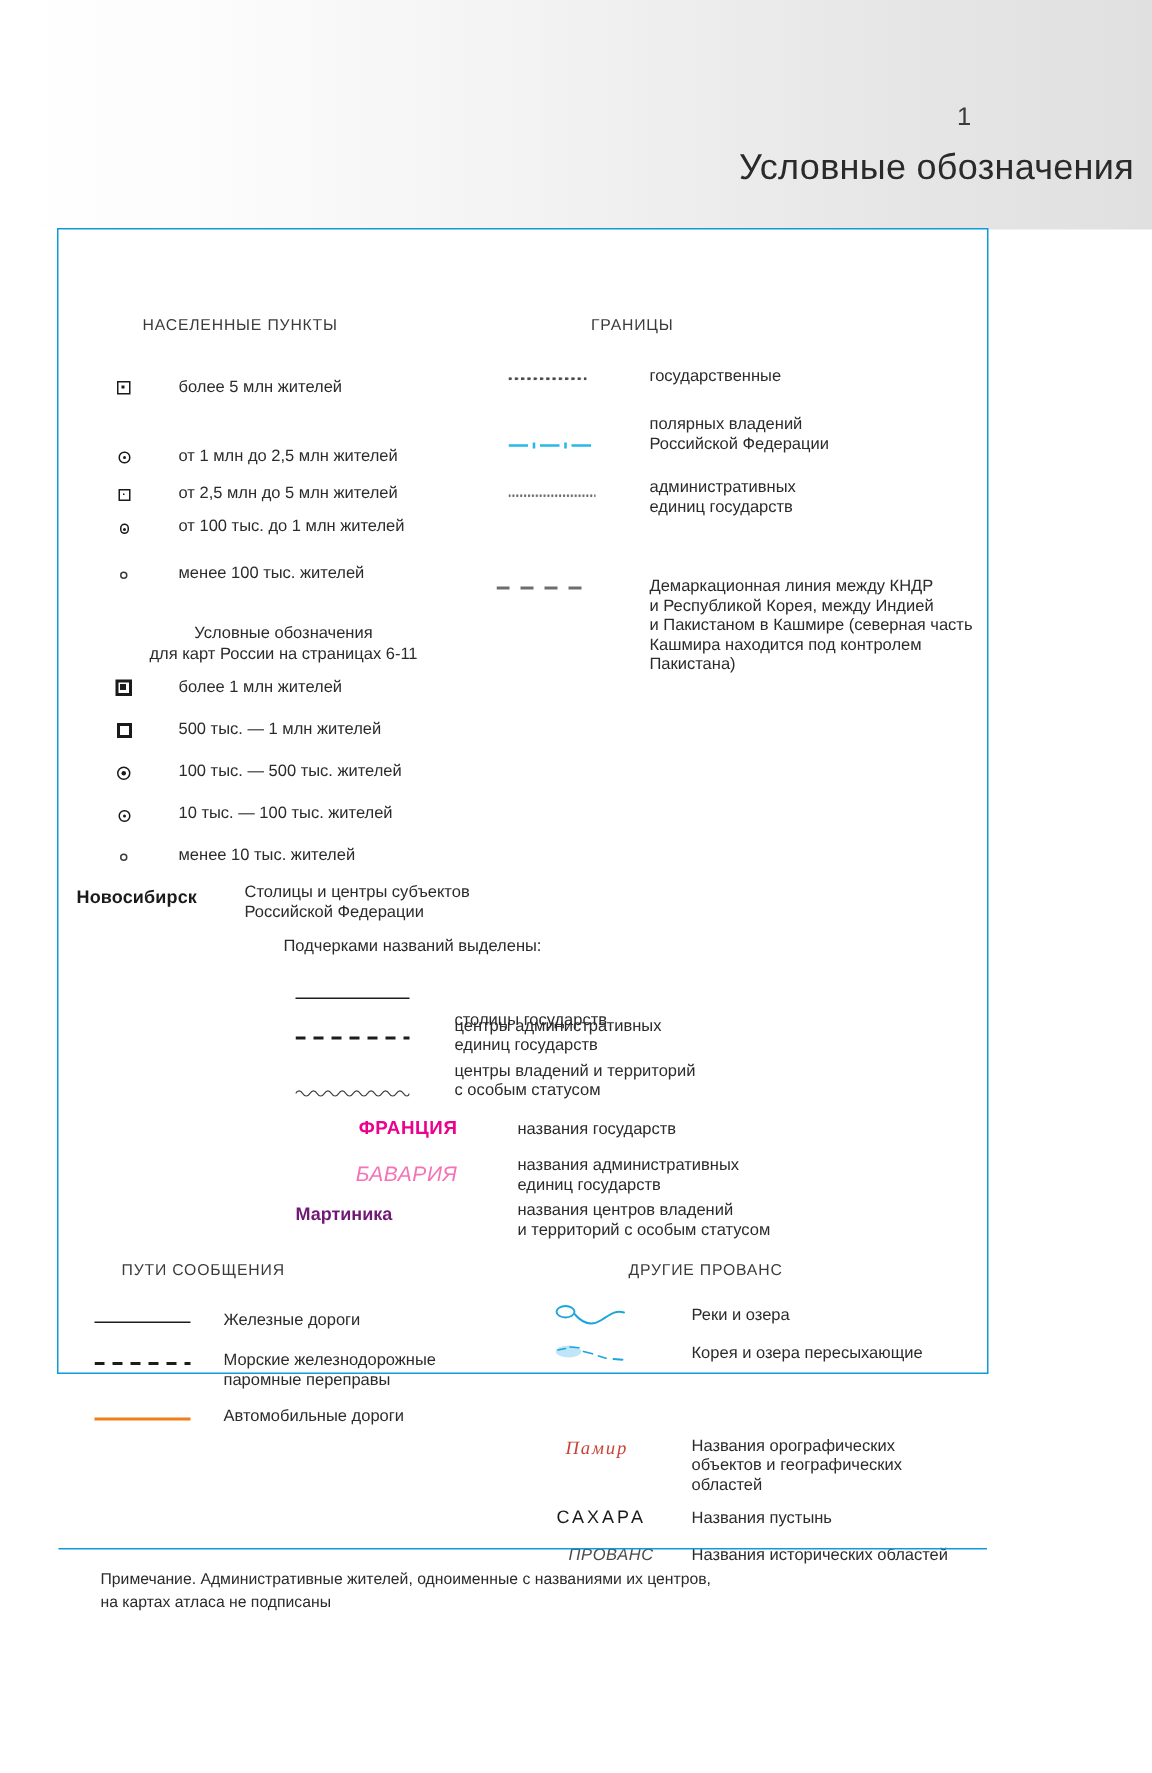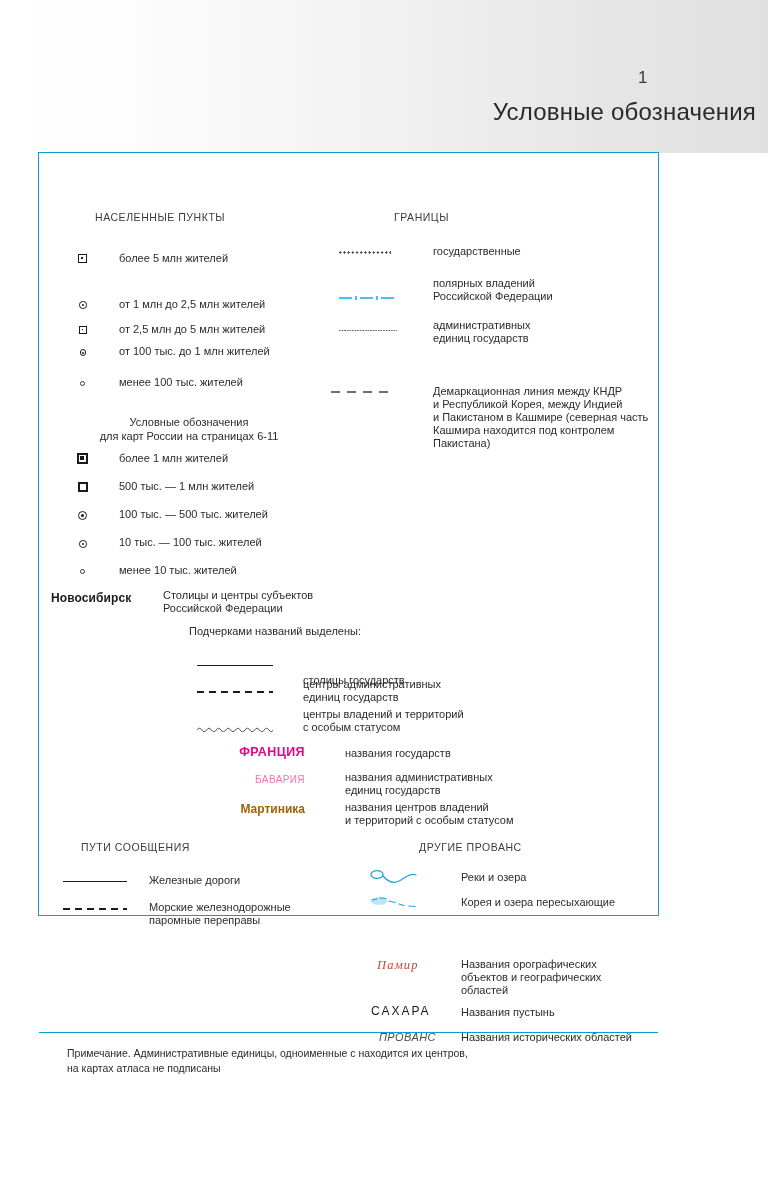--- a/index.html
+++ b/index.html
@@ -163,21 +163,21 @@
     background-size: 12px 1.5px;
     background-repeat: repeat-x;
   }
   .line-orange { height: 1.6px; background: #f07f1a; }
 
   
   .name-country {
     font-size: 12.5px; font-weight: bold; letter-spacing: .4px;
   }
   .name-admin {
-    font-size: 10px; letter-spacing: .4px;
+    font-size: 14px; letter-spacing: .4px; font-style: italic;
   }
   .name-special {
     font-size: 12px; font-weight: bold;
   }
 
   .name-novosibirsk {
     font-size: 12px; font-weight: bold; color:#1a1a1a; letter-spacing:.1px;
   }
 
   .oro-name {
@@ -300,21 +300,21 @@
   <div class="abs" style="left:158px; top:592px; width:400px; height:22px;">
     <span class="abs name-country" style="left:0px; top:0px; width:108px; text-align:right; color:#EC008C;">ФРАНЦИЯ</span>
     <span class="abs row-label" style="left:148px; top:2px;">названия государств</span>
   </div>
   <div class="abs" style="left:158px; top:618px; width:400px; height:28px;">
     <span class="abs name-admin" style="left:0px; top:3px; width:108px; text-align:right; color:#F472B6;">БАВАРИЯ</span>
     <span class="abs row-label" style="left:148px; top:0px;">названия административных</span>
     <span class="abs row-label" style="left:148px; top:13px;">единиц государств</span>
   </div>
   <div class="abs" style="left:158px; top:648px; width:400px; height:28px;">
-    <span class="abs name-special" style="left:0px; top:1px; width:108px; text-align:right; color:#a16207;">Мартиника</span>
+    <span class="abs name-special" style="left:0px; top:1px; width:108px; color:#701a75;">Мартиника</span>
     <span class="abs row-label" style="left:148px; top:0px;">названия  центров  владений</span>
     <span class="abs row-label" style="left:148px; top:13px;">и территорий  с особым статусом</span>
   </div>
 
   <div class="abs section-title" style="left:355px; top:58px;">ГРАНИЦЫ</div>
 
   <div class="abs" style="left:300px; top:92px; width:310px; height:22px;">
     <span class="abs line-dotted-state" style="left:0px; top:6px; width:52px;"></span>
     <span class="abs row-label" style="left:94px; top:0px;">государственные</span>
   </div>
@@ -352,20 +352,24 @@
 
   <div class="abs" style="left:24px; top:720px; width:290px; height:22px;">
     <span class="abs line-solid-thin" style="left:0px; top:8px; width:64px;"></span>
     <span class="abs row-label" style="left:86px; top:1px;">Железные дороги</span>
   </div>
   <div class="abs" style="left:24px; top:748px; width:290px; height:30px;">
     <span class="abs line-dashed-thin" style="left:0px; top:7px; width:64px;"></span>
     <span class="abs row-label" style="left:86px; top:0px;">Морские железнодорожные</span>
     <span class="abs row-label" style="left:86px; top:13px;">паромные переправы</span>
   </div>
+  <div class="abs" style="left:24px; top:784px; width:290px; height:22px;">
+    <span class="abs line-orange" style="left:0px; top:8px; width:64px;"></span>
+    <span class="abs row-label" style="left:86px; top:1px;">Автомобильные дороги</span>
+  </div>
 
   <div class="abs section-title" style="left:380px; top:688px;">ДРУГИЕ ПРОВАНС</div>
 
   <div class="abs" style="left:330px; top:715px; width:300px; height:24px;">
     <span class="abs" style="left:0px; top:0px; width:62px; height:20px;">
       <svg width="62" height="20" viewBox="0 0 62 20">
         <ellipse cx="8" cy="6.5" rx="6" ry="3.8" fill="none" stroke="#1ea5dd" stroke-width="1.3"></ellipse>
         <path d="M14,8 C20,15 26,16 32,12 C37,9 41,5 47,7" fill="none" stroke="#1ea5dd" stroke-width="1.3" stroke-linecap="round"></path>
       </svg>
     </span>
@@ -399,17 +403,17 @@
     <span class="abs row-label" style="left:92px; top:2px;">Названия пустынь</span>
   </div>
 
   <div class="abs" style="left:330px; top:877px; width:300px; height:24px;">
     <span class="abs hist-name" style="left:10px; top:1px;">ПРОВАНС</span>
     <span class="abs row-label" style="left:92px; top:1px;">Названия исторических областей</span>
   </div>
 
   <div class="footnote-rule" style="top:879px;"></div>
   <div class="abs footnote" style="left:28px; top:893px; width:570px;">
-    <div>Примечание. Административные единицы, одноименные с находится их центров,</div>
+    <div>Примечание. Административные жителей, одноименные с названиями их центров,</div>
     <div>на картах атласа не подписаны</div>
   </div>
 
 </div>
 
 </body></html>

